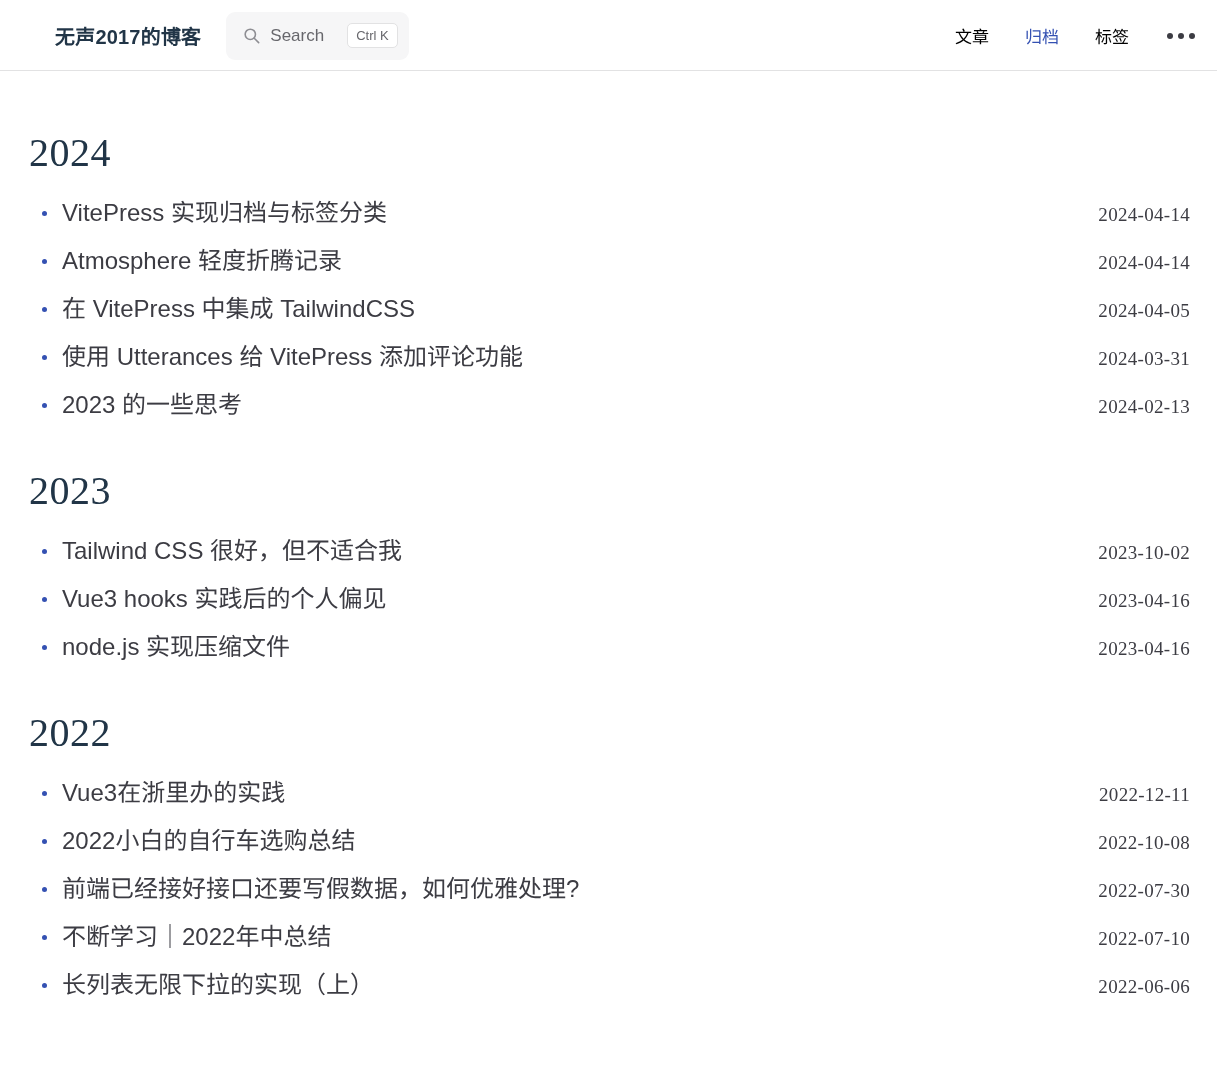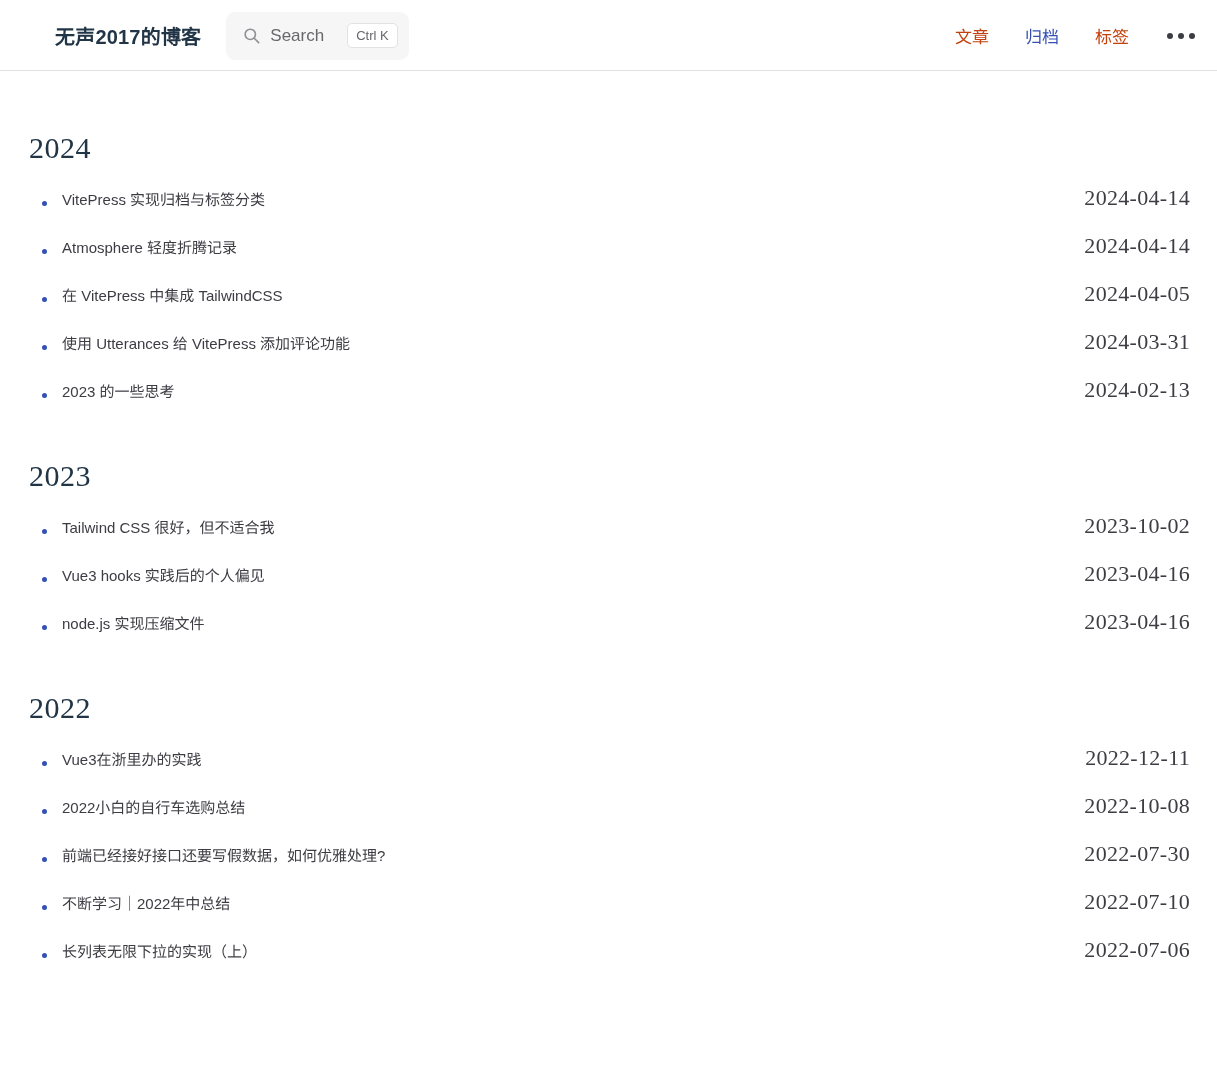--- a/index.html
+++ b/index.html
@@ -86,21 +86,21 @@
 
   
   .nav-menu {
     margin-left: auto;
     display: flex;
     align-items: center;
     gap: 0;
   }
   .nav-link {
     font-size: 17px;
-    color: #c2410c;
+    color: #000000;
     padding: 0 18px;
     white-space: nowrap;
     cursor: pointer;
     text-decoration: none;
   }
   .nav-link.is-active { color: #3451b2; }
 
   .nav-more {
     margin-left: 14px;
     margin-right: 8px;
@@ -119,21 +119,21 @@
 
   
   .content {
     padding: 62px 27px 0 29px;
   }
 
   .year-group { margin-bottom: 4px; }
 
   .year-heading {
     font-family: "Liberation Serif", "DejaVu Serif", serif;
-    font-size: 30px;
+    font-size: 40px;
     font-weight: 400;
     color: #213547;
     letter-spacing: 0.5px;
     margin: 0 0 22px 0;
     line-height: 1;
   }
   .year-group + .year-group .year-heading { margin-top: 36px; }
 
   .post-list {
     list-style: none;
@@ -153,33 +153,33 @@
     position: absolute;
     left: 13px;
     top: 16px;
     width: 5px;
     height: 5px;
     border-radius: 50%;
     background: #3451b2;
   }
 
   .post-title {
-    font-size: 15px;
+    font-size: 24px;
     line-height: 1.5;
     color: #3c3c43;
     text-decoration: none;
     cursor: pointer;
     white-space: nowrap;
   }
 
   .post-spacer { flex: 1 1 auto; min-width: 20px; }
 
   .post-date {
     font-family: "Liberation Serif", "DejaVu Serif", serif;
-    font-size: 22px;
+    font-size: 19px;
     color: #3c3c43;
     white-space: nowrap;
     letter-spacing: 0.3px;
     text-align: right;
   }
 </style>
 </head>
 <body>
 
 <header class="site-header">
@@ -283,18 +283,18 @@
         <span class="post-date">2022-07-30</span>
       </li>
       <li class="post-item">
         <a class="post-title">不断学习｜2022年中总结</a>
         <span class="post-spacer"></span>
         <span class="post-date">2022-07-10</span>
       </li>
       <li class="post-item">
         <a class="post-title">长列表无限下拉的实现（上）</a>
         <span class="post-spacer"></span>
-        <span class="post-date">2022-07-06</span>
+        <span class="post-date">2022-06-06</span>
       </li>
     </ul>
   </section>
 
 </main>
 
 </body></html>

